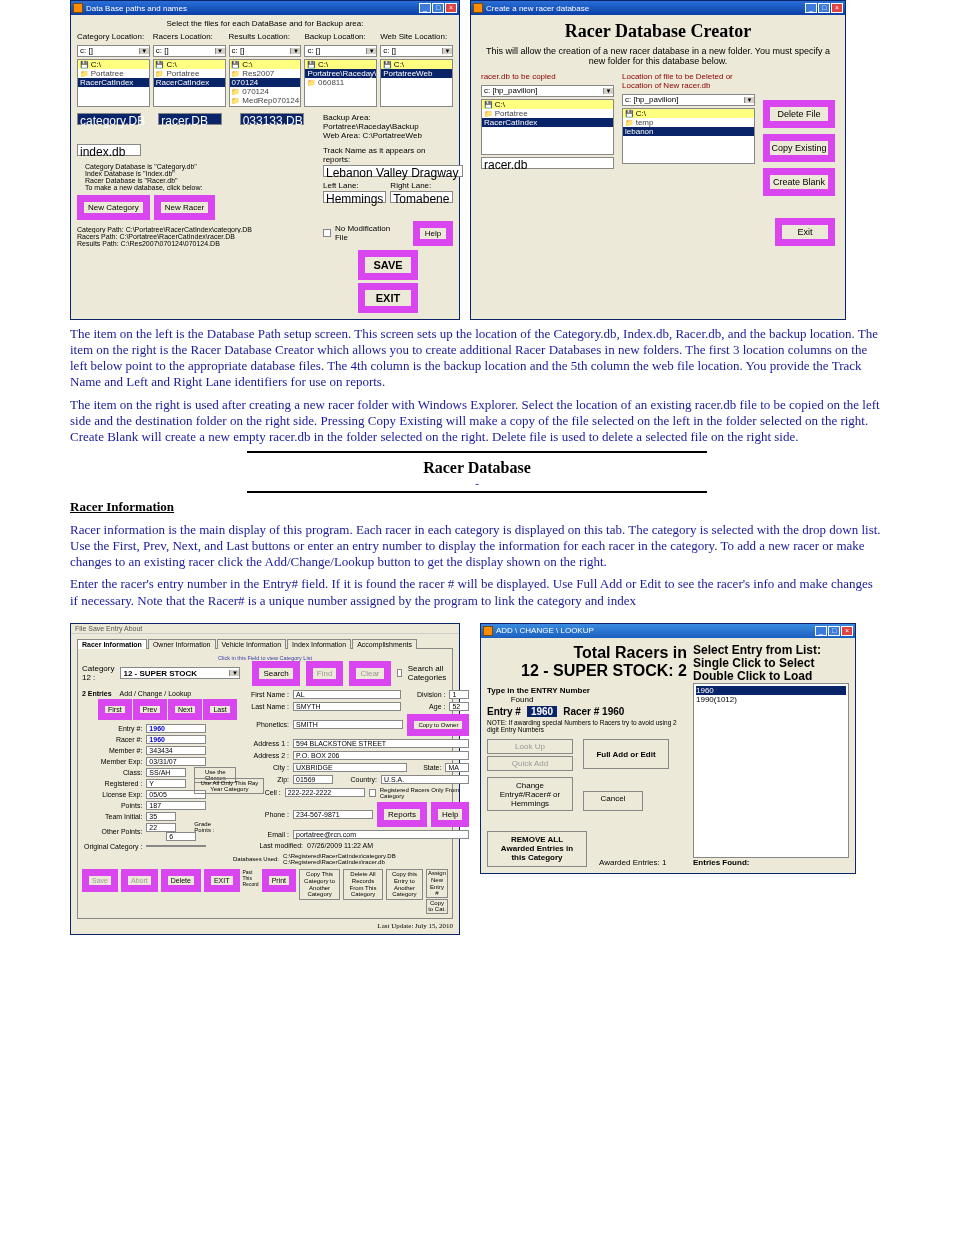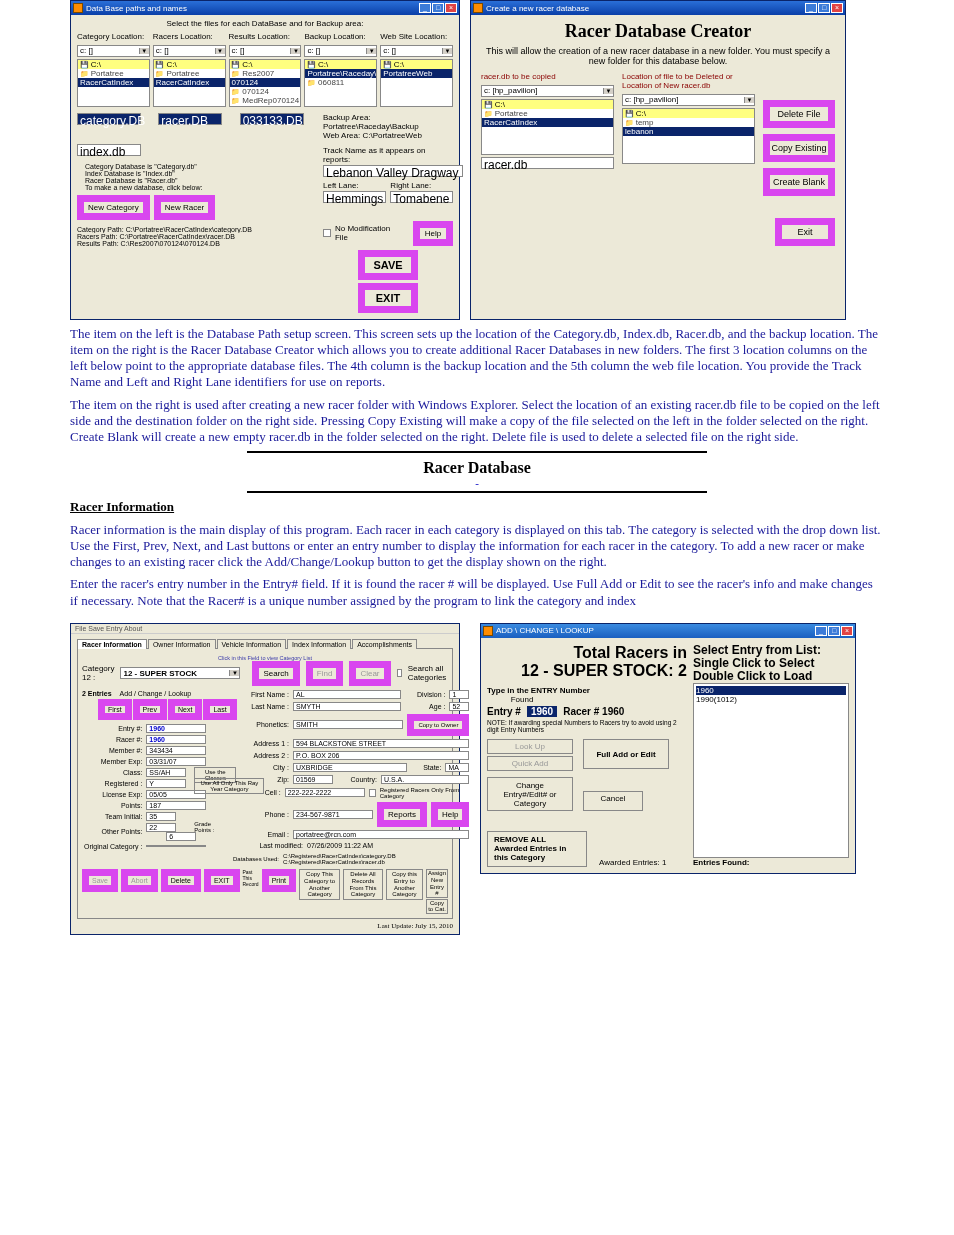--- a/index.html
+++ b/index.html
@@ -181,21 +181,21 @@
   .win4 .note2 { font-size: 6.5px; margin-top: 2px; line-height: 1.1; }
   .win4 .btnrow { display: flex; gap: 10px; margin-top: 6px; }
   .win4 .btncol { display: flex; flex-direction: column; gap: 2px; }
   .win4 .btn4 {
     border: 1px solid #888; font-size: 8px; padding: 2px 6px; text-align: center;
     background: #ece9d8; width: 86px;
   }
   .win4 .btn4.dis { color: #999; }
   .win4 .btnCancel { width: 60px; margin-top: 14px; }
   .win4 .rembox {
-    border: 1px solid #888; font-size: 8px; padding: 3px 6px; 
+    border: 1px solid #888; font-size: 8px; padding: 3px 6px; text-align: center;
     font-weight: bold; width: 100px; line-height: 1.15; margin-top: 20px;
   }
   .win4 .awarded {
     font-size: 8px; margin-top: 24px;
   }
   .win4 .entfound { font-size: 8px; font-weight: bold; }
 </style>
 </head>
 <body>
 
@@ -642,21 +642,21 @@
           </div>
           <div class="note2">NOTE:  If awarding special Numbers to Racers try to avoid using 2 digit Entry Numbers</div>
           <div class="btnrow">
             <div class="btncol">
               <span class="btn4 dis">Look Up</span>
               <span class="btn4 dis">Quick Add</span>
             </div>
             <span class="btn4" style="font-weight:bold;height:30px;display:flex;align-items:center;justify-content:center;">Full Add or Edit</span>
           </div>
           <div class="btnrow">
-            <span class="btn4" style="height:34px;display:flex;align-items:center;justify-content:center;">Change Entry#/Edit# or Category</span>
+            <span class="btn4" style="height:34px;display:flex;align-items:center;justify-content:center;">Change Entry#/Racer# or Hemmings</span>
             <span class="btn4 btnCancel">Cancel</span>
           </div>
           <div style="display:flex;gap:12px;align-items:flex-end;">
             <div class="rembox">REMOVE ALL Awarded Entries in this Category</div>
             <div class="awarded">Awarded Entries: 1</div>
           </div>
         </div>
         <div class="rightlist">
           <div class="rightlbl">Select Entry from List: Single Click to Select Double Click to Load</div>
           <div class="rtbox">

